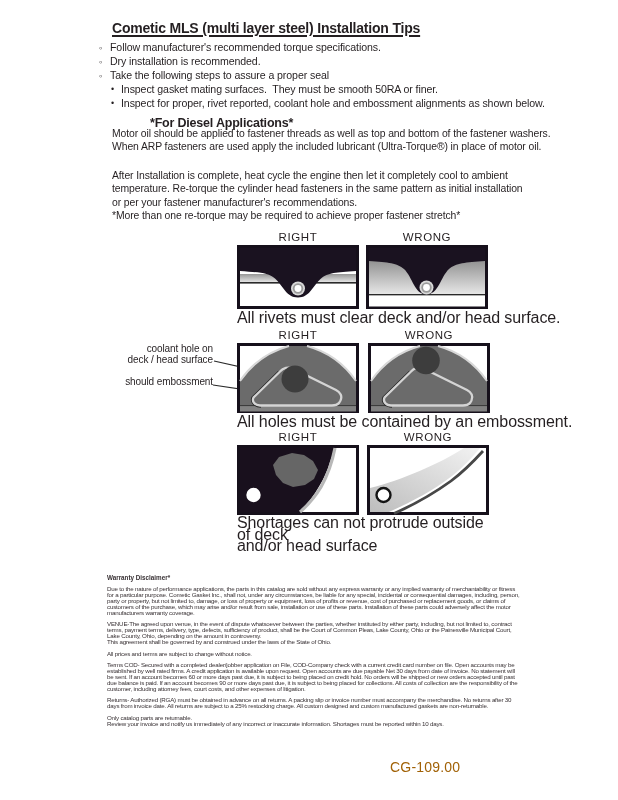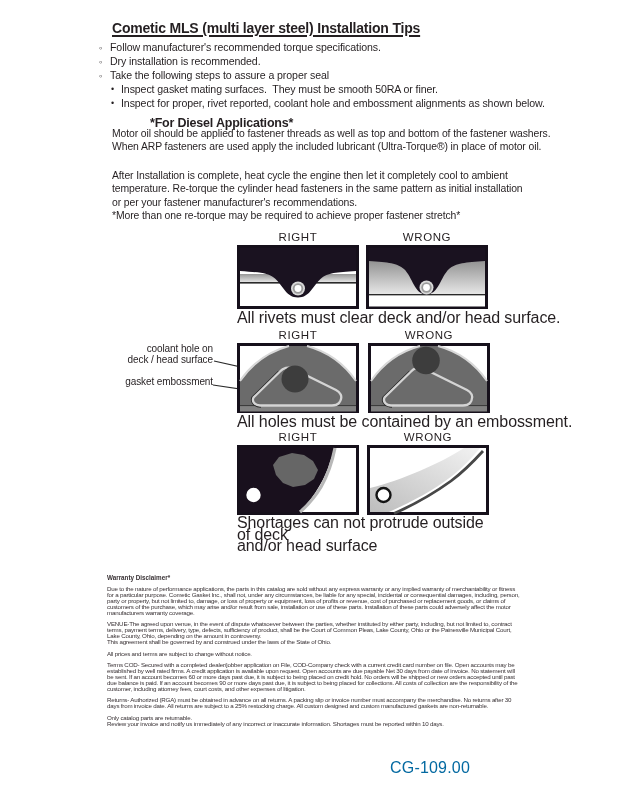--- a/index.html
+++ b/index.html
@@ -29,21 +29,21 @@
   .panel svg{display:block;}
   .caption{position:absolute;font-size:16px;line-height:11.5px;letter-spacing:-0.1px;white-space:pre-line;}
 
   .annot{position:absolute;left:118px;width:95px;text-align:right;font-size:10px;line-height:10.8px;letter-spacing:-0.1px;white-space:pre-line;}
   .leaders{position:absolute;left:110px;top:330px;}
 
   .disclaimer{position:absolute;left:107px;top:574px;width:413px;color:#383134;}
   .disclaimer h5{margin:0 0 5px 0;font-size:6.3px;font-weight:bold;}
   .disclaimer p{margin:0 0 5.5px 0;font-size:6.2px;line-height:5.95px;letter-spacing:-0.2px;white-space:pre-line;}
 
-  .footer-code{position:absolute;left:390px;top:759px;font-size:16px;color:#0369a1;letter-spacing:0.2px;}
+  .footer-code{position:absolute;left:390px;top:759px;font-size:14px;color:#a16207;letter-spacing:0.2px;}
 </style>
 </head>
 <body>
 
 <div class="page">
 
   <div class="title">Cometic MLS (multi layer steel) Installation Tips</div>
 
   <div class="bullets">
     <div class="brow">
@@ -120,21 +120,21 @@
     </svg>
   </div>
 
   <div class="caption nowrap" style="left:237px;top:312px;">All rivets must clear deck and/or head surface.</div>
 
   <div class="rwlabel" style="left:237px;top:329px;">RIGHT</div>
   <div class="rwlabel" style="left:368px;top:329px;">WRONG</div>
 
   <div class="annot" style="top:344px;">coolant hole on
 deck / head surface</div>
-  <div class="annot" style="top:377px;">gasket embossment</div>
+  <div class="annot" style="top:377px;">should embossment</div>
 
   <svg class="leaders" width="260" height="90" viewBox="0 0 260 90">
     <line x1="104" y1="31" x2="185" y2="49" stroke="#2a2a2a" stroke-width="1.2"></line>
     <line x1="103" y1="55" x2="151" y2="62" stroke="#2a2a2a" stroke-width="1.2"></line>
   </svg>
 
   <div class="panel" style="left:237px;top:343px;">
     <svg width="122" height="70" viewBox="0 0 122 70">
       <rect x="1.5" y="1.5" width="119" height="67" fill="#6b6b6b" stroke="#16101b" stroke-width="3"></rect>
       <rect x="3" y="62" width="116" height="1.2" fill="#3c3c3c"></rect>

